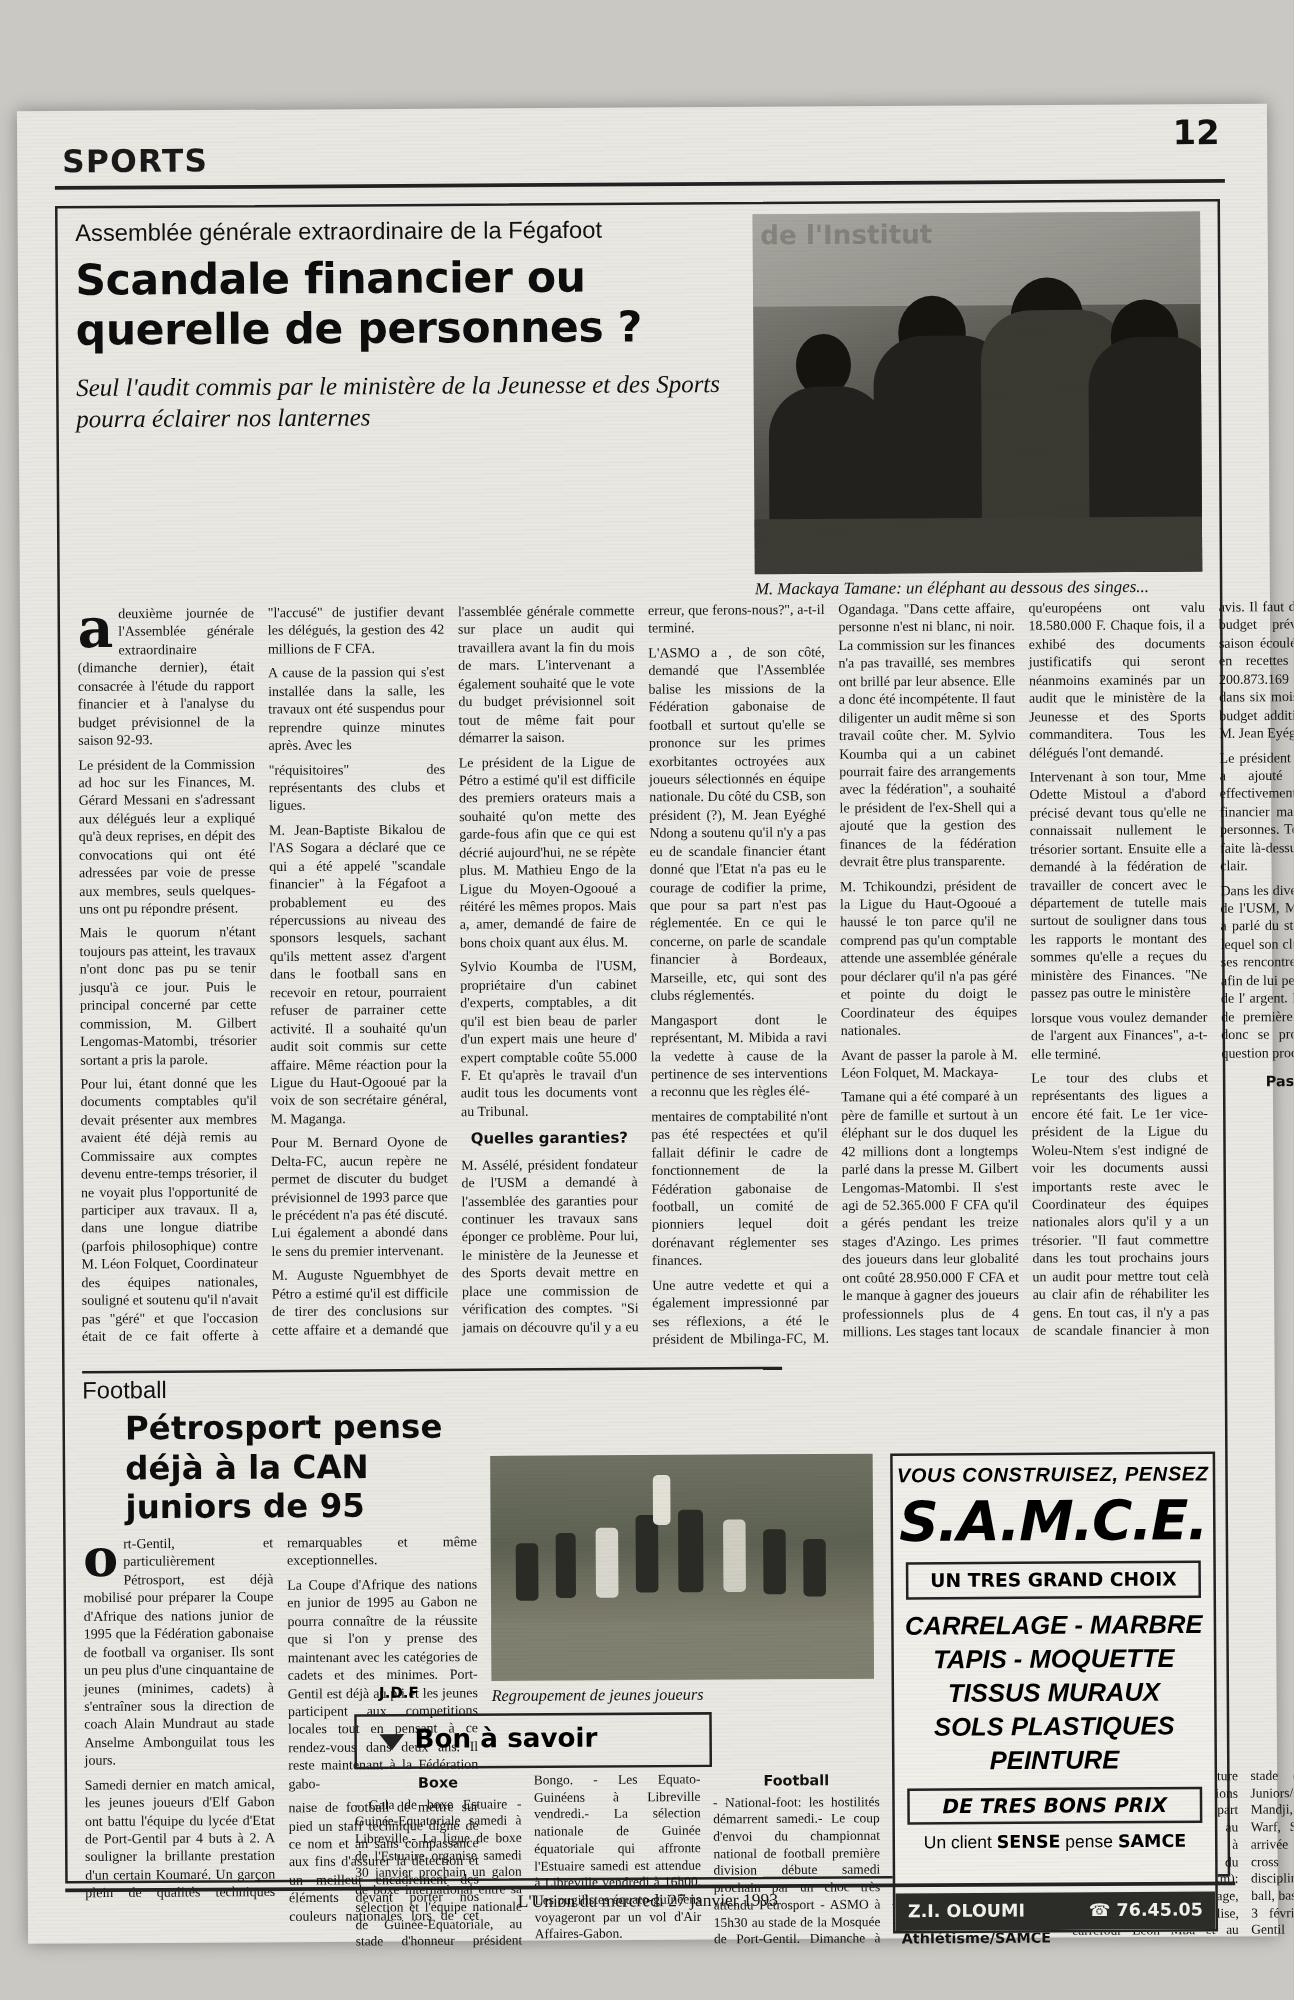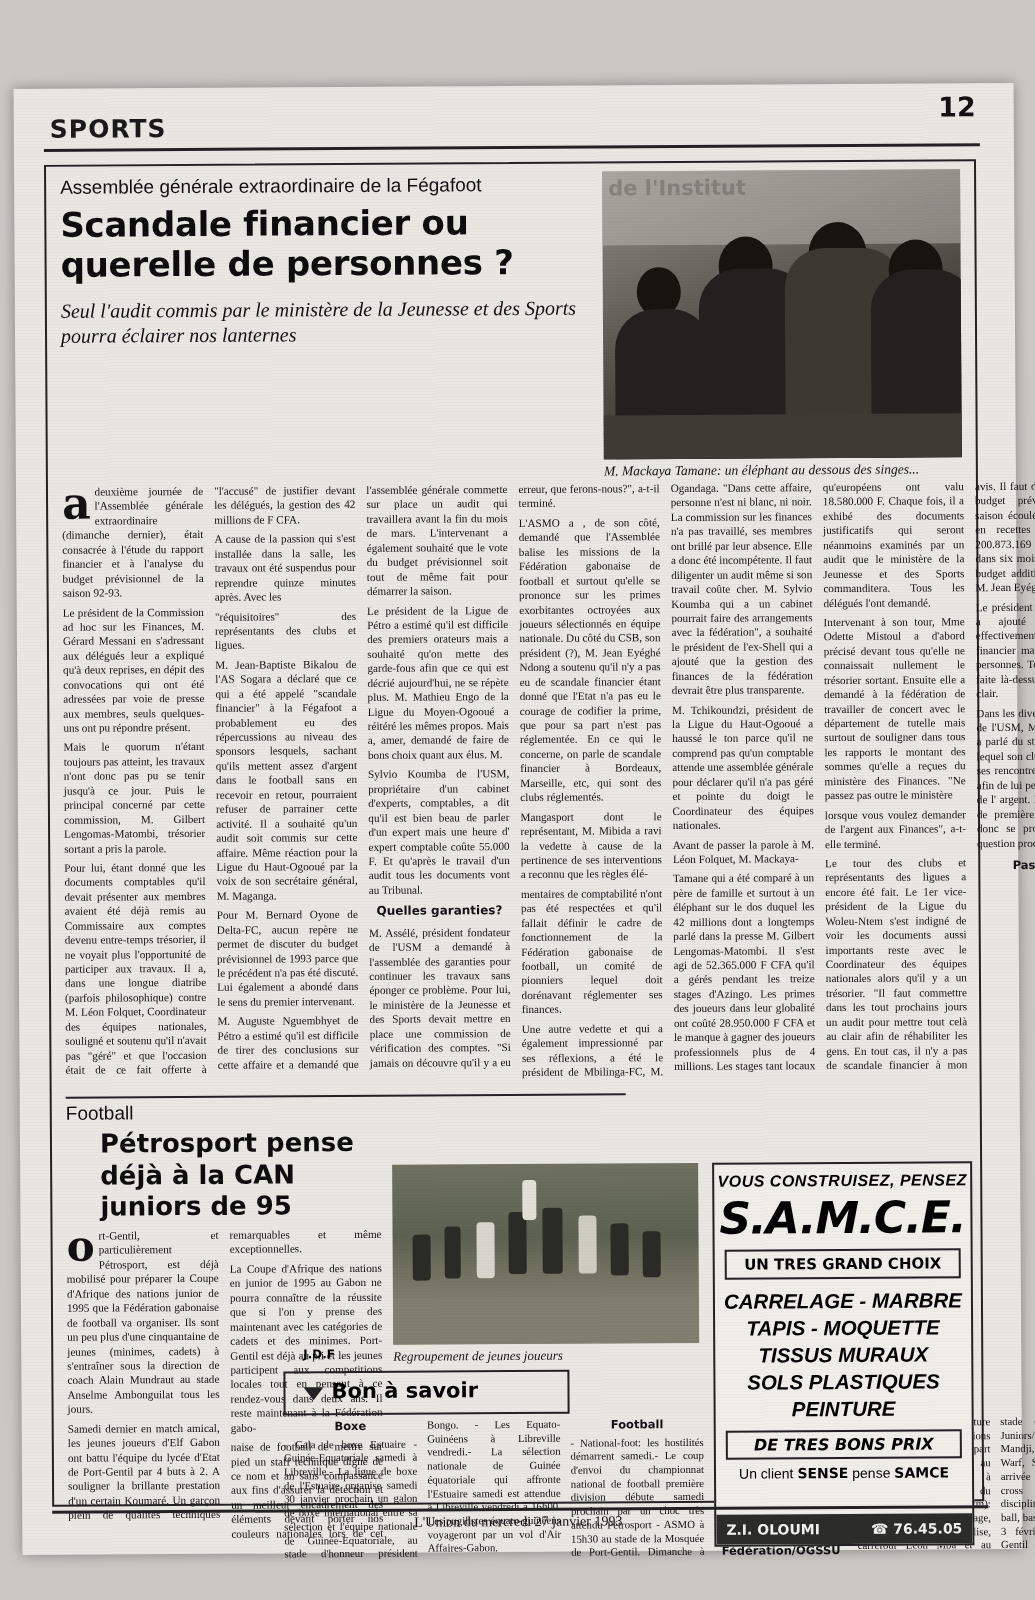--- a/index.html
+++ b/index.html
@@ -523,21 +523,21 @@
 
         <div class="bas">
           <div class="tri"></div>
           <div class="lbl">Bon à savoir</div>
         </div>
         <div class="bas-cols" id="bas-cols">
             <h4>Boxe</h4>
             <p>- Gala de boxe Estuaire - Guinée-Equatoriale samedi à Libreville.- La ligue de boxe de l'Estuaire organise samedi 30 janvier prochain un galon de boxe international entre sa sélection et l'équipe nationale de Guinée-Equatoriale, au stade d'honneur président Bongo. - Les Equato-Guinéens à Libreville vendredi.- La sélection nationale de Guinée équatoriale qui affronte l'Estuaire samedi est attendue à Libreville vendredi à 16h00. Les pugilistes équato-guinéens voyageront par un vol d'Air Affaires-Gabon.</p>
             <h4>Football</h4>
             <p>- National-foot: les hostilités démarrent samedi.- Le coup d'envoi du championnat national de football première division débute samedi prochain par un choc très attendu Pétrosport - ASMO à 15h30 au stade de la Mosquée de Port-Gentil. Dimanche à 15h30 Mangasport recevra Delta FC à Moanda alors que l'USM sera opposée à l'AS Sogara à 16h00 au stade d'honneur président Bongo. Match amical de football AS UGB - Cnibank samedi 30 janvier à 8h30 au lycée national Léon Mba.</p>
-            <h4>Fédération/OGSSU</h4>
+            <h4>Athlétisme/SAMCE</h4>
             <p>- Cross d'ouverture aujourd'hui aux compétitions OGSSU à Port-Gentil. Départ de l'épreuve à 15h30 au Printemps. Circuit à emprunter: - Elèves du primaire et filles (4,5 km): marché du Grand Village, Cosyga, marché de la Balise, carrefour Léon Mba et au stade de la Mosquée. - Juniors/seniors (6.5 km): hôtel Mandji, bord de mer, café du Warf, Sbom, CFG, CFG et arrivée au lycée d'Etat. Le cross d'envoi des autres disciplines (handball, volley-ball, basket-ball) sera donné le 3 février prochain à Port-Gentil</p>
           </div>
 
         <div class="ad">
           <div class="l1">VOUS CONSTRUISEZ, PENSEZ</div>
           <div class="logo">S.A.M.C.E.</div>
           <div class="choice">UN TRES GRAND CHOIX</div>
           <div class="items" id="ad-items">
               <div>CARRELAGE - MARBRE</div>
               <div>TAPIS - MOQUETTE</div>

